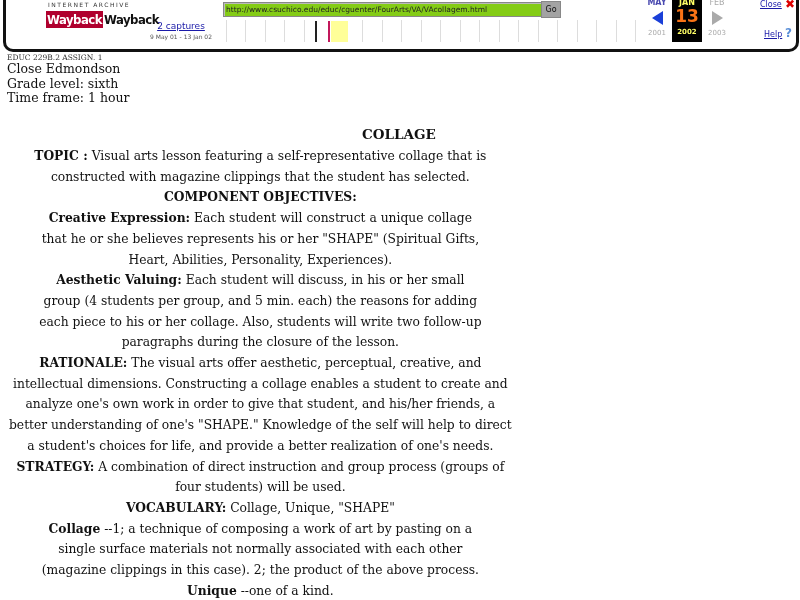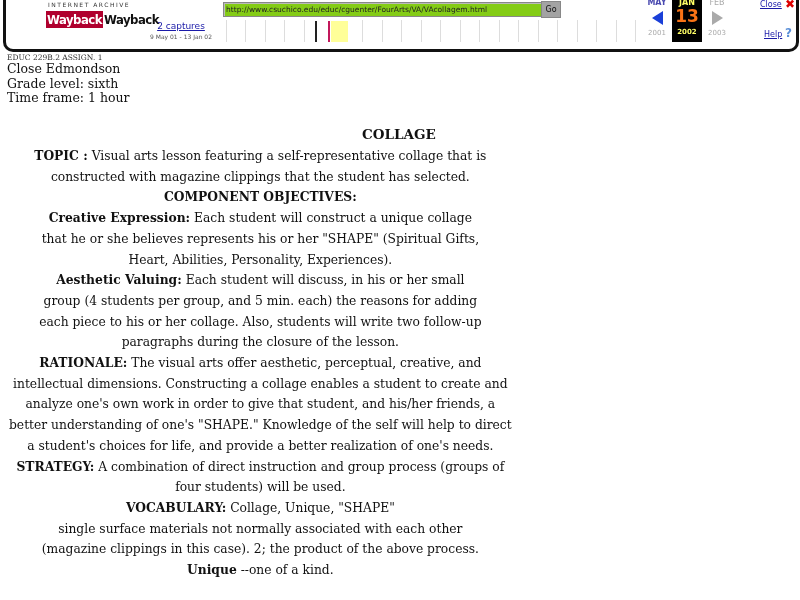--- a/index.html
+++ b/index.html
@@ -144,18 +144,19 @@
     <div class="line"><b></b><span>each piece to his or her collage. Also, students will write two follow-up</span></div>
     <div class="line"><b></b><span>paragraphs during the closure of the lesson.</span></div>
     <div class="line"><b>RATIONALE:</b><span> The visual arts offer aesthetic, perceptual, creative, and</span></div>
     <div class="line"><b></b><span>intellectual dimensions. Constructing a collage enables a student to create and</span></div>
     <div class="line"><b></b><span>analyze one's own work in order to give that student, and his/her friends, a</span></div>
     <div class="line"><b></b><span>better understanding of one's "SHAPE." Knowledge of the self will help to direct</span></div>
     <div class="line"><b></b><span>a student's choices for life, and provide a better realization of one's needs.</span></div>
     <div class="line"><b>STRATEGY:</b><span> A combination of direct instruction and group process (groups of</span></div>
     <div class="line"><b></b><span>four students) will be used.</span></div>
     <div class="line"><b>VOCABULARY:</b><span> Collage, Unique, "SHAPE"</span></div>
+    <div class="line"><b>Collage</b><span> --1; a technique of composing a work of art by pasting on a</span></div>
     <div class="line"><b></b><span>single surface materials not normally associated with each other</span></div>
     <div class="line"><b></b><span>(magazine clippings in this case). 2; the product of the above process.</span></div>
     <div class="line"><b>Unique</b><span> --one of a kind.</span></div>
 
   </div>
 </div>
 
 </body></html>

